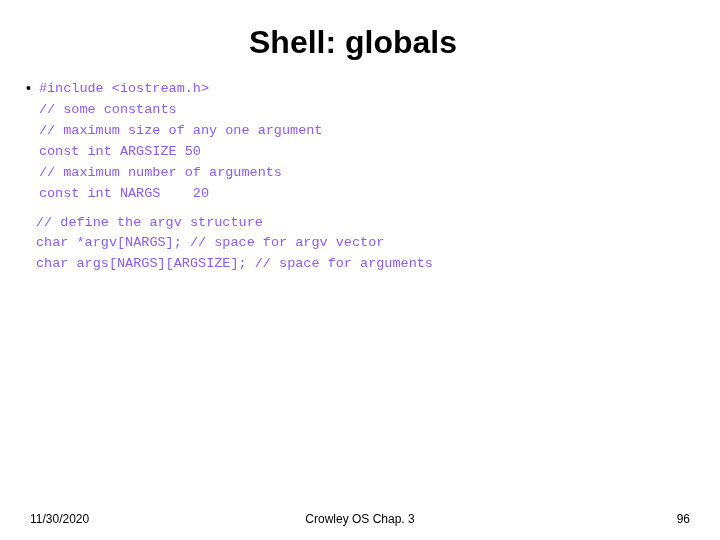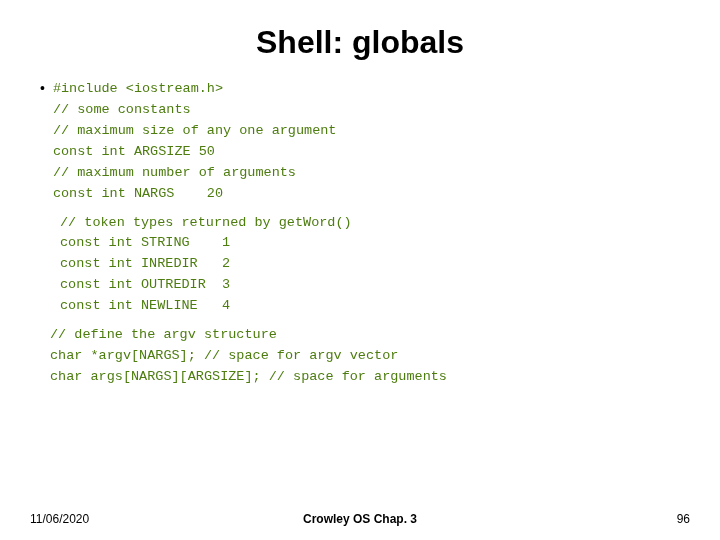--- a/index.html
+++ b/index.html
@@ -8,21 +8,21 @@
       height: 540px;
       background: #ffffff;
       font-family: Arial, Helvetica, sans-serif;
       overflow: hidden;
     }
     .slide {
       width: 720px;
       height: 540px;
       background: #ffffff;
       position: relative;
-      padding: 20px 40px 20px 40px;
+      padding: 20px 40px 20px 26px;
     }
     .title {
       text-align: center;
       font-size: 32px;
       font-weight: bold;
       color: #000000;
       margin-bottom: 18px;
       margin-top: 4px;
     }
     .content {
@@ -38,41 +38,40 @@
       margin-right: 8px;
       margin-top: 1px;
       font-size: 14px;
       flex-shrink: 0;
     }
     .code-block {
       font-family: 'Courier New', Courier, monospace;
       font-size: 13.5px;
       line-height: 1.55;
       white-space: pre;
-      color: #4d7c0f;
+      color: #8b5cf6;
     }
     .footer {
       position: absolute;
       bottom: 14px;
       left: 0;
       right: 0;
       display: flex;
       justify-content: space-between;
       padding: 0 30px;
       font-size: 12px;
       color: #000000;
     }
     .footer-center {
       position: absolute;
       bottom: 14px;
       left: 50%;
       transform: translateX(-50%);
       font-size: 12px;
       color: #000000;
-      font-weight: bold;
     }
   </style>
 </head>
 <body>
 
 <div class="slide">
 
   <div class="title">Shell: globals</div>
 
   <div class="content">
@@ -81,34 +80,27 @@
       <div>
         <pre class="code-block">#include &lt;iostream.h&gt;
 // some constants
 // maximum size of any one argument
 const int ARGSIZE 50
 // maximum number of arguments
 const int NARGS    20</pre>
       </div>
     </div>
 
-    <div style="margin-left: 20px; margin-top: 8px; margin-bottom: 8px;">
-      <pre class="code-block">// token types returned by getWord()
-const int STRING    1
-const int INREDIR   2
-const int OUTREDIR  3
-const int NEWLINE   4</pre>
-    </div>
 
     <div style="margin-left: 10px; margin-top: 8px;">
       <pre class="code-block">// define the argv structure
 char *argv[NARGS]; // space for argv vector
 char args[NARGS][ARGSIZE]; // space for arguments</pre>
     </div>
   </div>
 
   <div class="footer">
-    <span>11/06/2020</span>
+    <span>11/30/2020</span>
     <span>96</span>
   </div>
   <div class="footer-center">Crowley   OS   Chap. 3</div>
 
 </div>
 
 </body></html>

